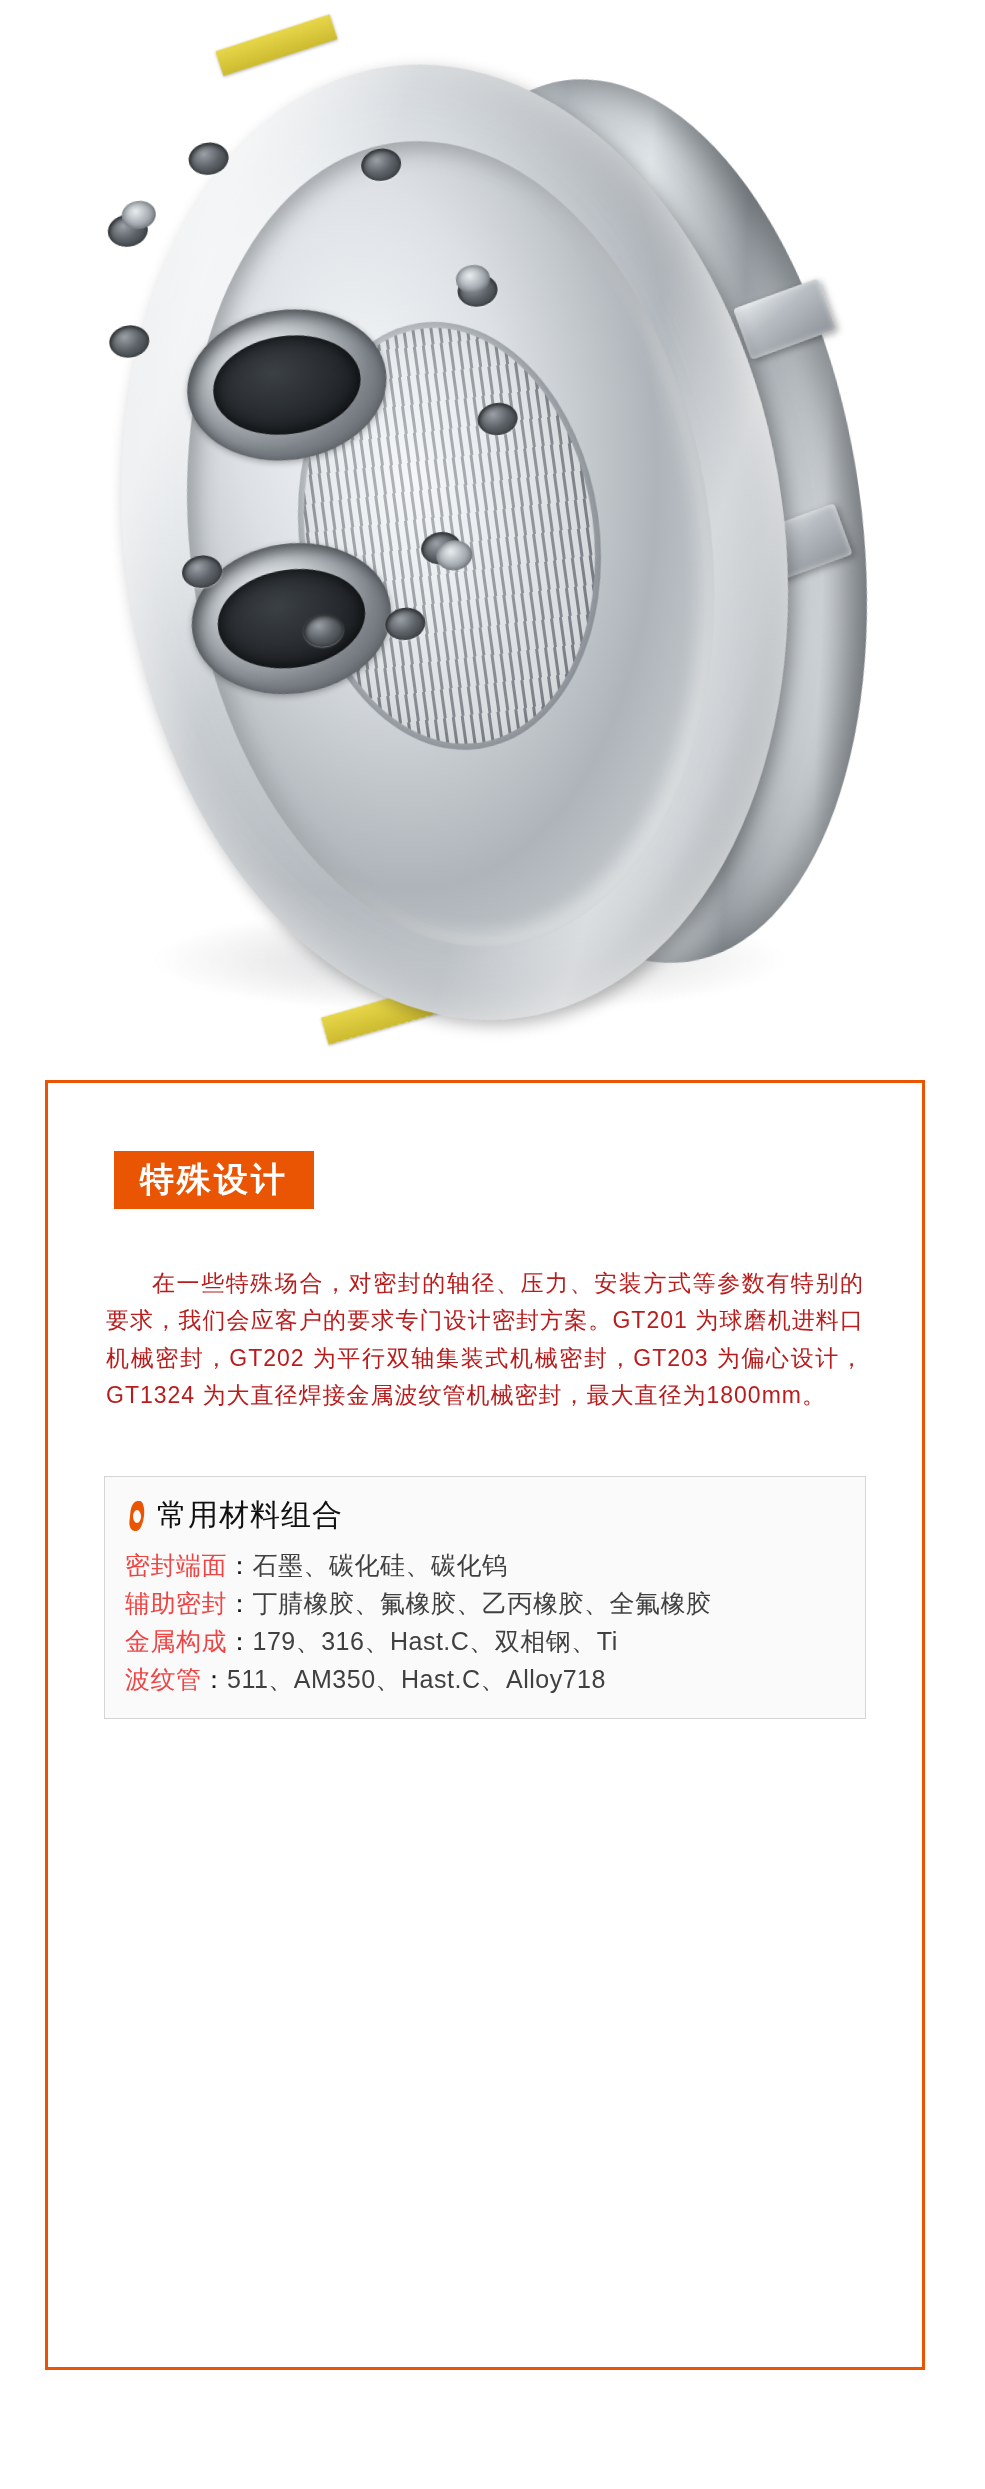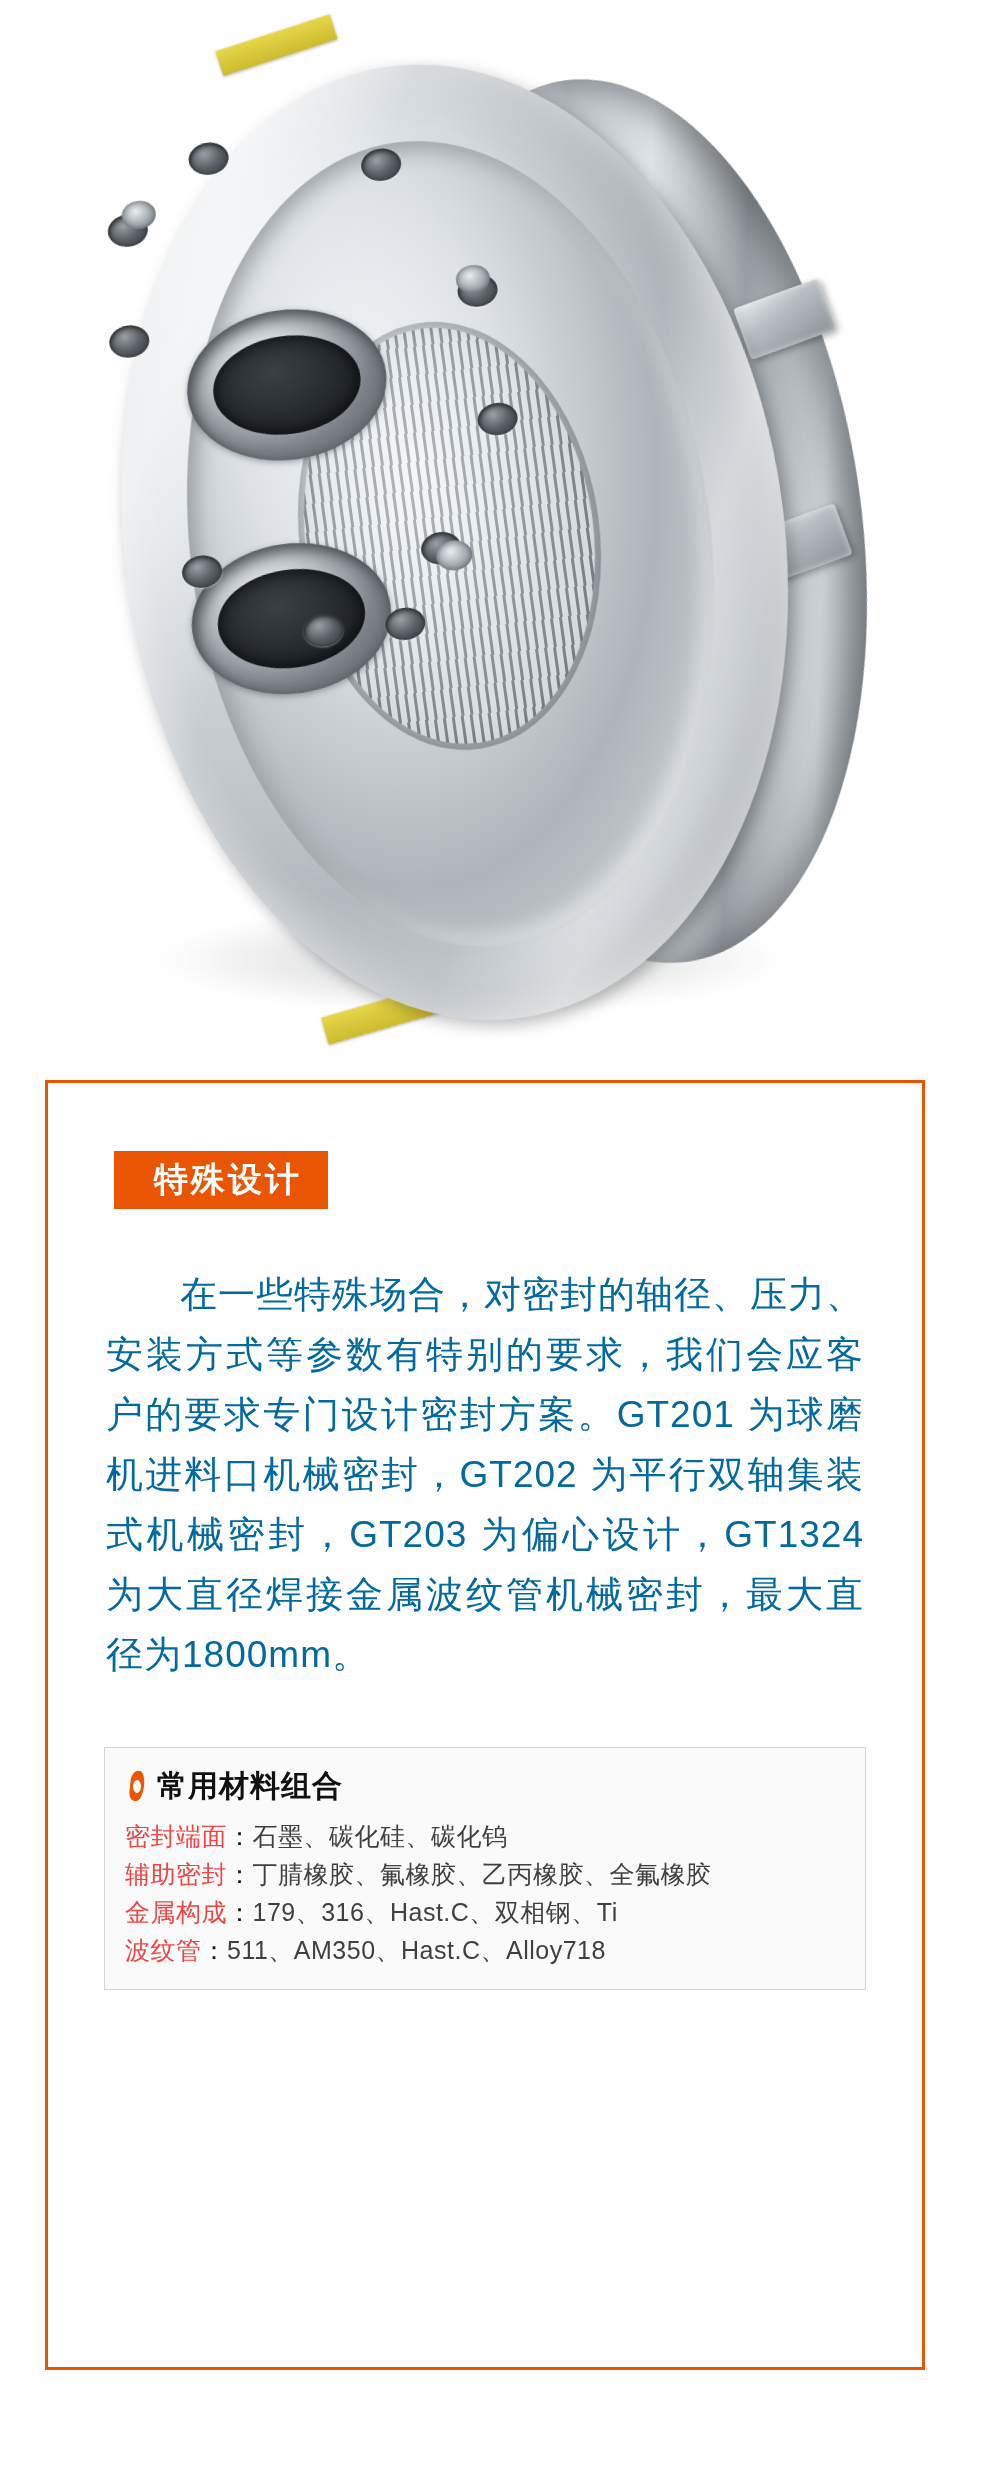--- a/index.html
+++ b/index.html
@@ -221,30 +221,30 @@
     min-height: 1290px;
   }
 
   .section-title {
     display: inline-block;
     background: #ea5504;
     color: #ffffff;
     font-size: 34px;
     font-weight: bold;
     letter-spacing: 3px;
-    padding: 11px 26px 13px 40px;
+    padding: 11px 26px 13px 26px;
     line-height: 1;
     margin: 22px 0 0 20px;
   }
 
   .body-copy {
     margin: 56px 12px 0 12px;
-    font-size: 37px;
+    font-size: 23px;
     line-height: 1.62;
-    color: #0369a1;
+    color: #b91c1c;
     text-align: justify;
     text-justify: inter-ideograph;
     letter-spacing: 1px;
   }
   .body-copy p {
     margin: 0;
     text-indent: 2em;
   }
 
   
@@ -283,21 +283,21 @@
     position: absolute;
     left: 6px;
     top: 9px;
     width: 8px;
     height: 13px;
     background: #fafafa;
     border-radius: 50%;
   }
   .materials-title {
     font-size: 30px;
-    font-weight: bold;
+    font-weight: normal;
     color: #111111;
     letter-spacing: 1px;
   }
   .mat-row {
     font-size: 25px;
     line-height: 1.52;
     color: #1a1a1a;
     letter-spacing: 0.5px;
     white-space: nowrap;
   }

